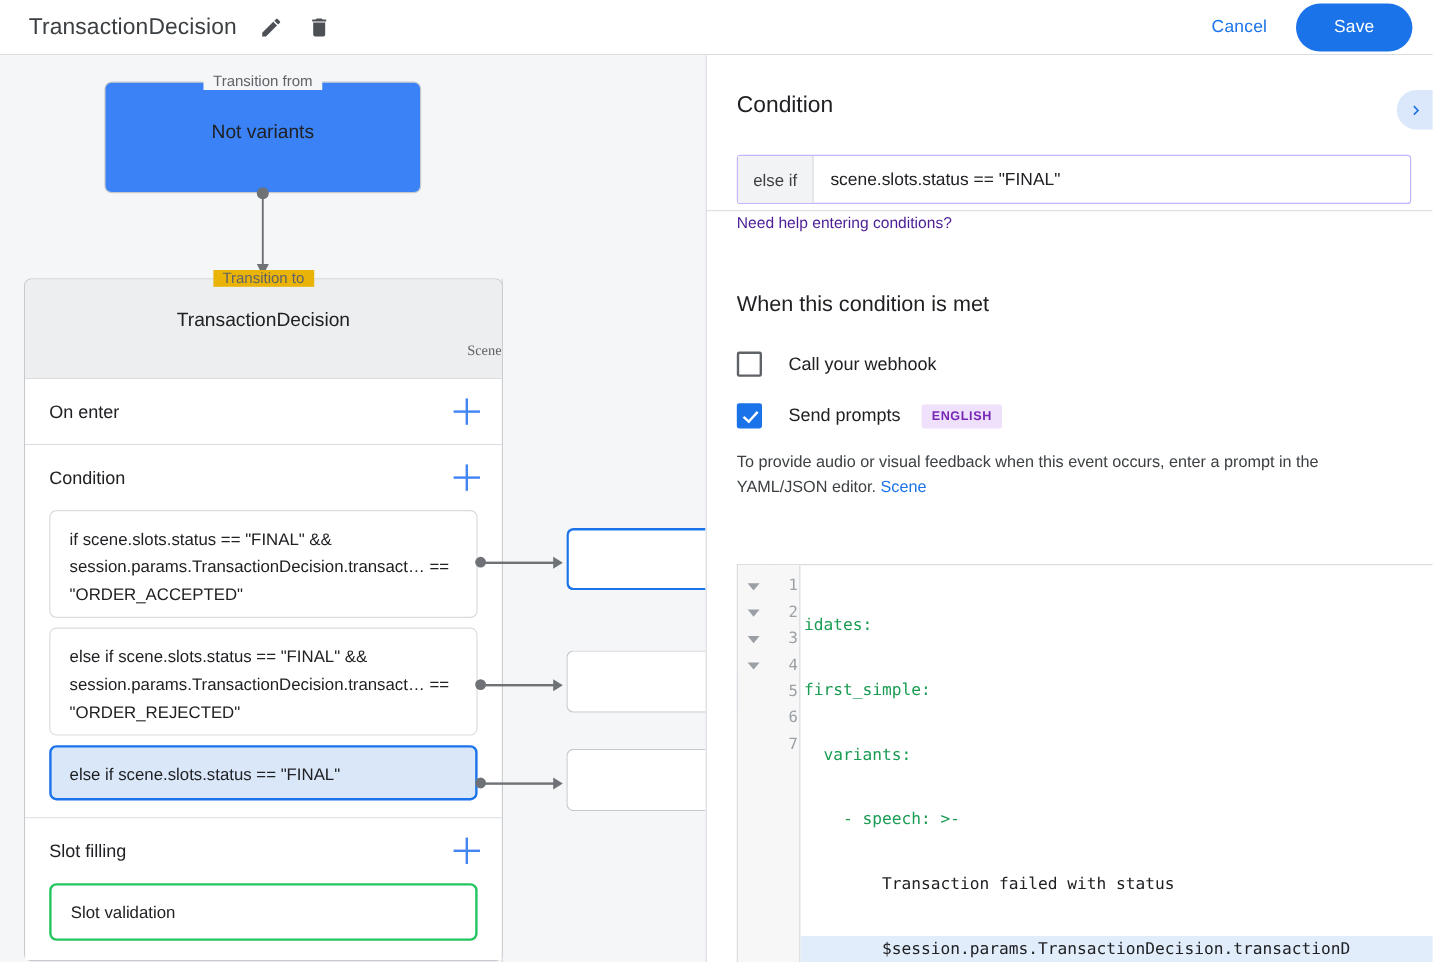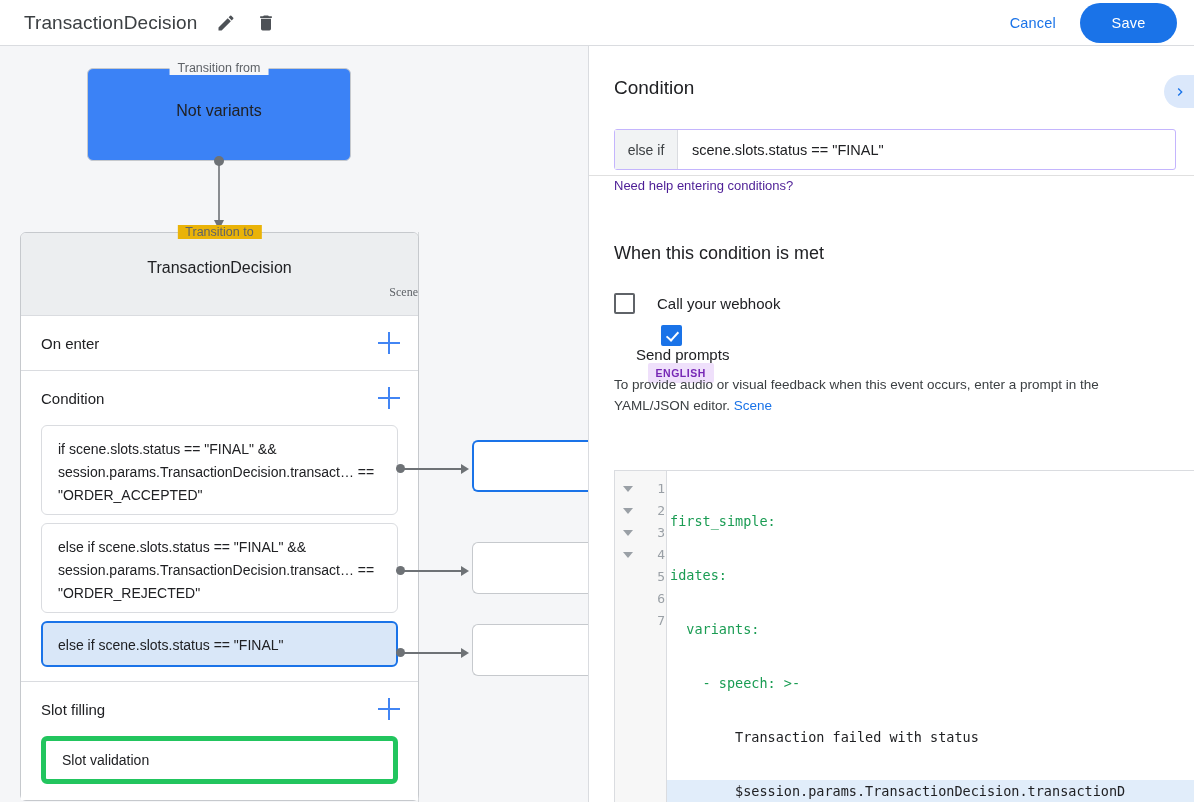--- a/index.html
+++ b/index.html
@@ -209,21 +209,21 @@
   .cond-item.selected {
     background: #d9e7f8;
     border: 2px solid #1a73e8;
     padding: 11px 15px;
   }
   .cond-item:last-child { margin-bottom: 0; }
 
   .slot-list { padding: 0 20px 16px 20px; }
   .slot-item {
     box-sizing: border-box;
-    border: 5px solid #22c55e;
+    border: 2px solid #22c55e;
     border-radius: 6px;
     background: #ffffff;
     padding: 14px 16px;
     font-size: 14px;
     color: #202124;
     cursor: pointer;
   }
 
   
   .handle {
@@ -350,21 +350,21 @@
     font-size: 18px;
     color: #202124;
   }
 
   .chk-row {
     position: absolute;
     display: flex;
     align-items: center;
   }
   #webhook-row { left: 25px; top: 117px; }
-  #prompts-row { left: 25px; top: 149px; flex-direction: column; }
+  #prompts-row { left: 25px; top: 160px; }
   .cbox {
     width: 21px; height: 21px;
     border: 2px solid #5f6368;
     border-radius: 2px;
     box-sizing: border-box;
     cursor: pointer;
     background: #ffffff;
     flex: none;
   }
   .cbox.checked {
@@ -661,22 +661,22 @@
         <div class="num-cell">1</div>
         <div class="num-cell">2</div>
         <div class="num-cell">3</div>
         <div class="num-cell">4</div>
         <div class="num-cell">5</div>
         <div class="num-cell">6</div>
         <div class="num-cell">7</div>
       </div>
 
       <div class="code-col">
+        <div class="code-line tok-key">idates:</div>
         <div class="code-line tok-key">first_simple:</div>
-        <div class="code-line tok-key">idates:</div>
         <div class="code-line tok-key">  variants:</div>
         <div class="code-line tok-key">    - speech: &gt;-</div>
         <div class="code-line tok-plain">        Transaction failed with status</div>
         <div class="code-line tok-plain hl">        $session.params.TransactionDecision.transactionD</div>
         
       </div>
     </div>
   </div>
 </div>
 

